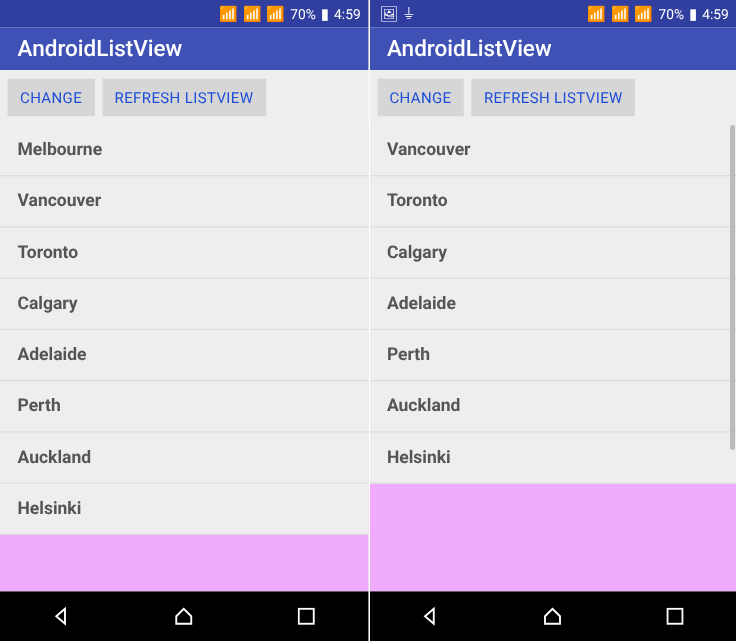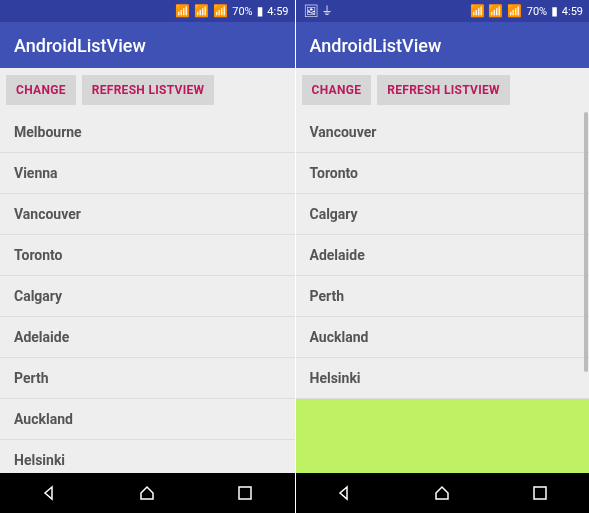--- a/index.html
+++ b/index.html
@@ -30,48 +30,48 @@
     padding: 0 6px;
     gap: 4px;
   }
   .status-bar .left-icons {
     margin-right: auto;
     display: flex;
     gap: 4px;
     padding-left: 2px;
   }
   .app-bar {
-    height: 46px;
+    height: 34px;
     background: #3f51b5;
     color: #fff;
     display: flex;
     align-items: center;
     padding: 0 14px;
     font-size: 18px;
     font-weight: 500;
   }
   .button-row {
     display: flex;
     gap: 6px;
     padding: 7px 6px;
     background: #eeeeee;
   }
   .btn {
     background: #d6d6d6;
     border: none;
     padding: 8px 10px;
     font-size: 12px;
-    font-weight: 700;
-    color: #be185d;
+    font-weight: 400;
+    color: #1d4ed8;
     font-family: inherit;
     letter-spacing: 0.3px;
   }
   .list {
     flex: 1;
-    background: #bef264;
+    background: #f0abfc;
     overflow-y: auto;
     position: relative;
   }
   .list-item {
     padding: 12px 14px;
     font-size: 14px;
     font-weight: 700;
     color: #555;
     border-bottom: 1px solid #ddd;
     background: #eeeeee;
@@ -116,21 +116,20 @@
   </div>
   <div class="app-bar">
     <span>AndroidListView</span>
   </div>
   <div class="button-row">
     <button class="btn">CHANGE</button>
     <button class="btn">REFRESH LISTVIEW</button>
   </div>
   <div class="list">
       <div class="list-item">Melbourne</div>
-      <div class="list-item">Vienna</div>
       <div class="list-item">Vancouver</div>
       <div class="list-item">Toronto</div>
       <div class="list-item">Calgary</div>
       <div class="list-item">Adelaide</div>
       <div class="list-item">Perth</div>
       <div class="list-item">Auckland</div>
       <div class="list-item">Helsinki</div>
     </div>
   <div class="nav-bar">
     <span class="nav-icon">

